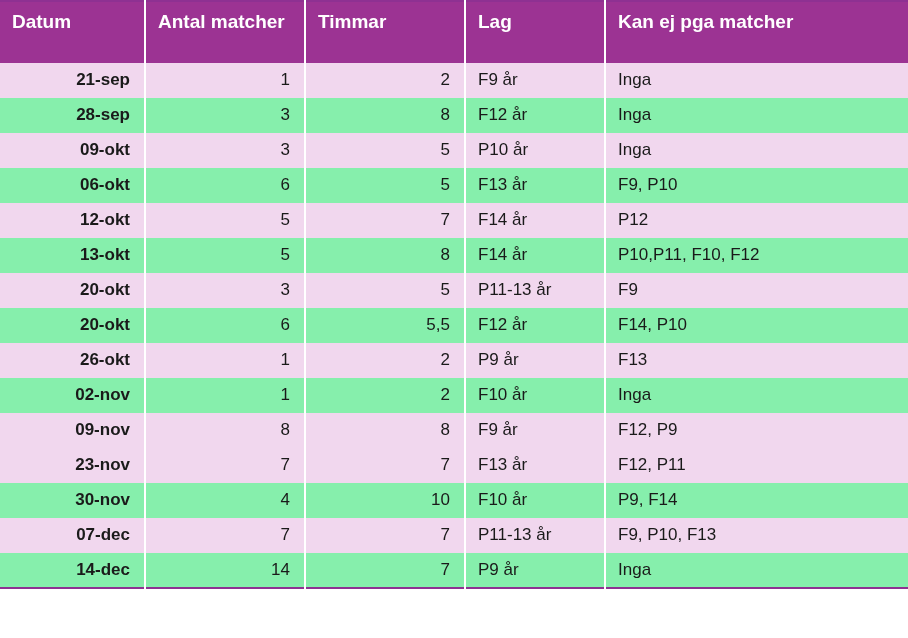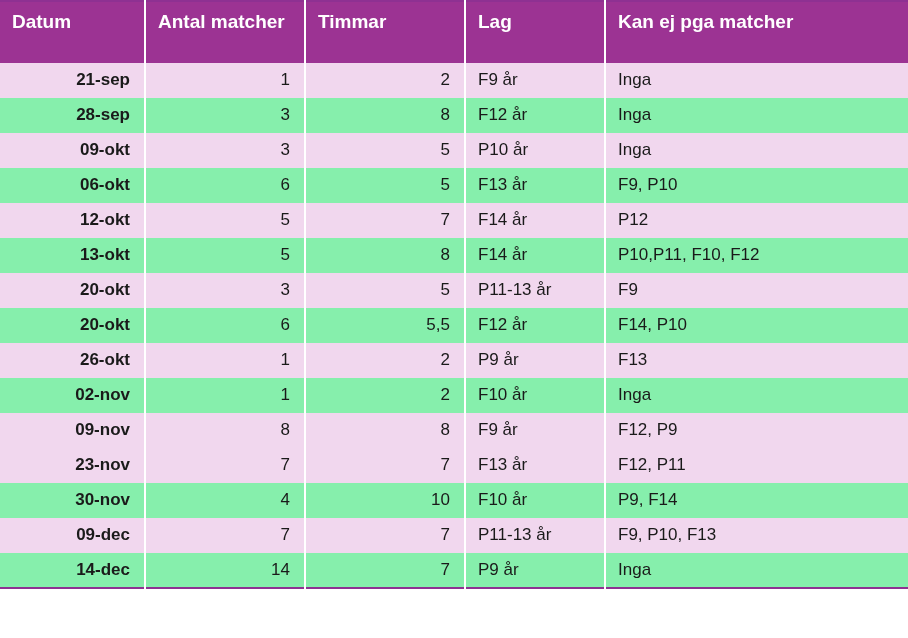--- a/index.html
+++ b/index.html
@@ -187,21 +187,21 @@
         <td class="txt">F12, P11</td>
       </tr>
       <tr class="even">
         <td class="datum">30-nov</td>
         <td class="num">4</td>
         <td class="num">10</td>
         <td class="txt">F10 år</td>
         <td class="txt">P9, F14</td>
       </tr>
       <tr class="odd">
-        <td class="datum">09-dec</td>
+        <td class="datum">07-dec</td>
         <td class="num">7</td>
         <td class="num">7</td>
         <td class="txt">P11-13 år</td>
         <td class="txt">F9, P10, F13</td>
       </tr>
       <tr class="even">
         <td class="datum">14-dec</td>
         <td class="num">14</td>
         <td class="num">7</td>
         <td class="txt">P9 år</td>

